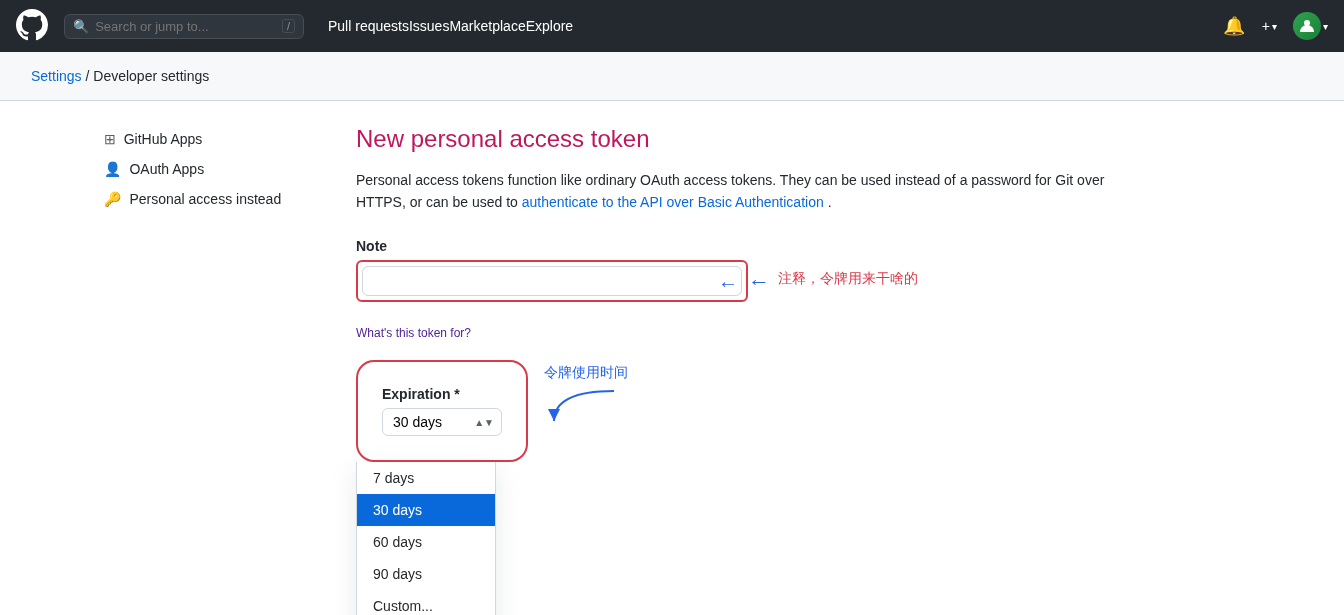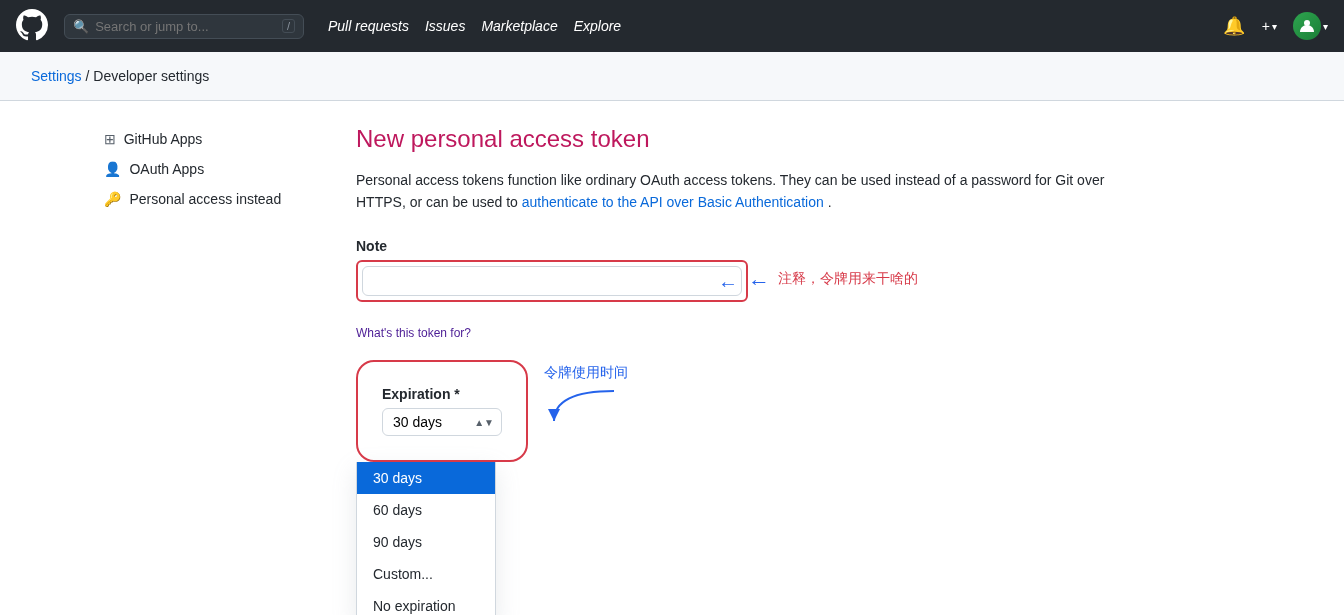--- a/index.html
+++ b/index.html
@@ -38,21 +38,21 @@
       flex: 1;
     }
     .search-slash {
       border: 1px solid #444d56;
       border-radius: 3px;
       padding: 0 4px;
       font-size: 11px;
       color: #8b949e;
     }
     .topnav-links {
-      display: flex; align-items: center; gap: 16px; margin-left: 8px; font-style: italic;
+      display: flex; align-items: center; gap: 0; margin-left: 8px;
     }
     .topnav-links a {
       color: #fff; text-decoration: none; font-size: 14px; font-weight: 500;
     }
     .topnav-right {
       margin-left: auto;
       display: flex; align-items: center; gap: 16px;
     }
     .topnav-icon {
       color: #fff; font-size: 18px; cursor: pointer;
@@ -316,20 +316,21 @@
             <div class="expiration-inner">
               <div class="expiration-select-wrapper">
                 <select class="expiration-select"><option>7 days</option><option selected="">30 days</option><option>60 days</option><option>90 days</option><option>Custom...</option><option>No expiration</option></select>
                 <span class="select-arrow">▲▼</span>
               </div>
             </div>
           </div>
 
           
           <div class="dropdown-menu" style="margin-top:0;border-top:none;border-radius:0 0 6px 6px;width:140px;">
+            <div class="dropdown-item">7 days</div>
             <div class="dropdown-item selected">30 days</div>
             <div class="dropdown-item">60 days</div>
             <div class="dropdown-item">90 days</div>
             <div class="dropdown-item">Custom...</div>
             <div class="dropdown-item">No expiration</div>
           </div>
         </div>
 
         <div style="display:flex;flex-direction:column;align-items:flex-start;margin-top:4px;">
           <span style="color:#2563eb;font-size:14px;margin-bottom:4px;">令牌使用时间</span>

